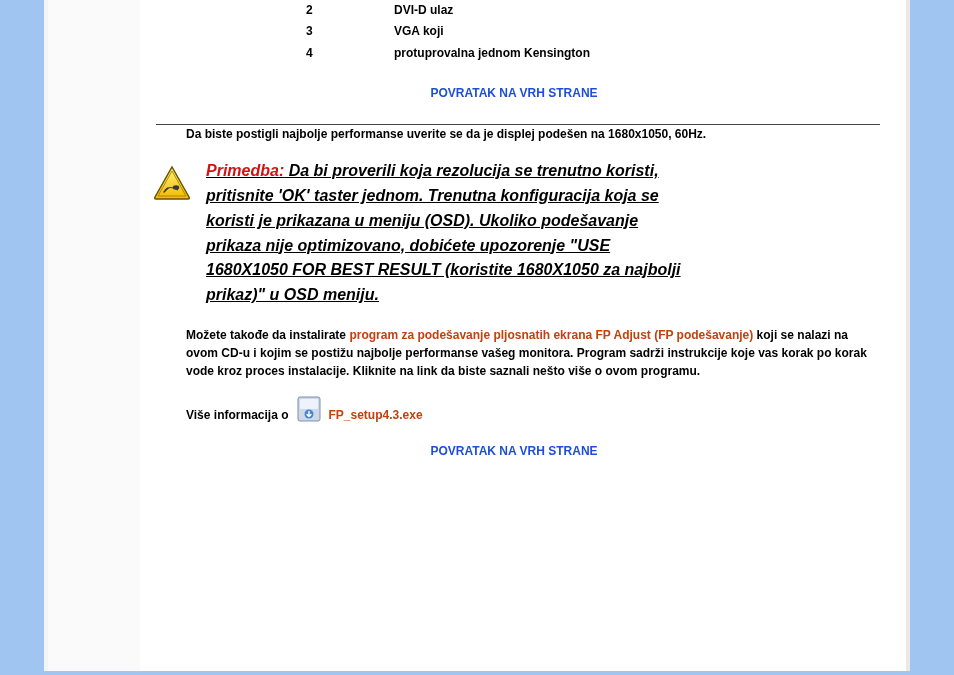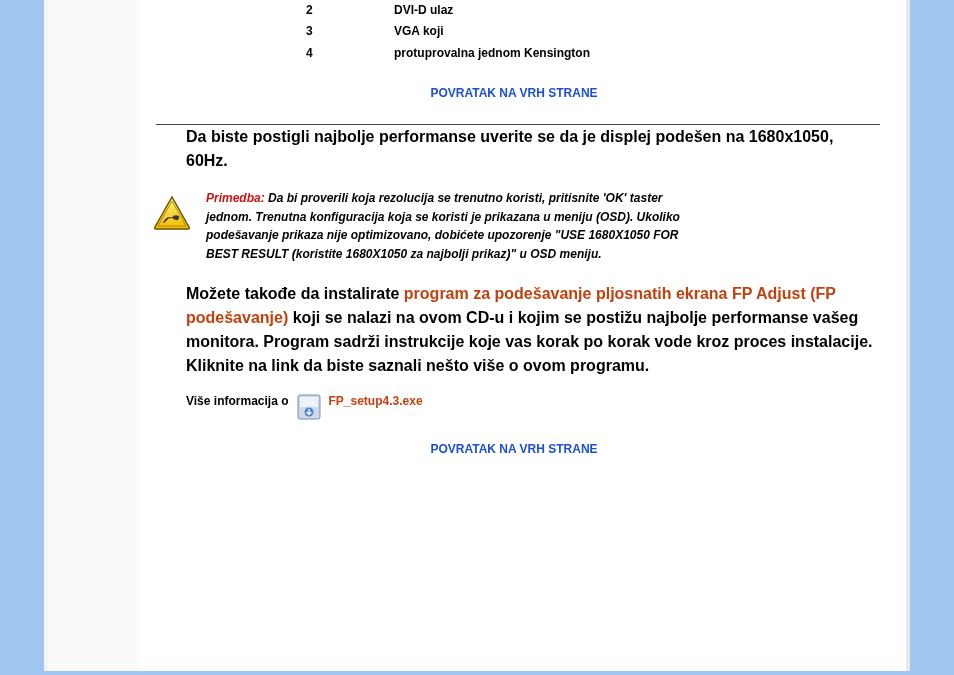--- a/index.html
+++ b/index.html
@@ -86,38 +86,39 @@
     color: #1212e9;
     font-weight: bold;
     font-size: 13px;
     margin: 30px 0 20px 8px;
   }
 
   .para {
     margin-left: 46px;
     margin-right: 10px;
     font-weight: bold;
-    font-size: 16px;
+    font-size: 12px;
     line-height: 1.5;
   }
 
   .note-row {
     margin-left: 12px;
     margin-top: 16px;
     margin-bottom: 18px;
     display: flex;
     align-items: flex-start;
     gap: 14px;
   }
   .note-text {
     font-style: italic;
     font-weight: bold;
-    font-size: 12px;
+    font-size: 16px;
     line-height: 1.55;
     max-width: 490px;
+    text-decoration: underline;
   }
   .note-label {
     color: #d01212;
     font-style: italic;
     font-weight: bold;
   }
   .warn-icon {
     width: 40px;
     height: 36px;
     flex: none;
@@ -127,21 +128,21 @@
   .link-blue {
     color: #c2410c;
     font-weight: bold;
     text-decoration: none;
   }
 
   .fileinfo-row {
     margin-left: 46px;
     margin-top: 16px;
     display: flex;
-    align-items: flex-start;
+    align-items: flex-end;
     gap: 8px;
     font-weight: bold;
     font-size: 12px;
   }
   .file-icon {
     width: 24px;
     height: 26px;
   }
 
   .top-link.second {

